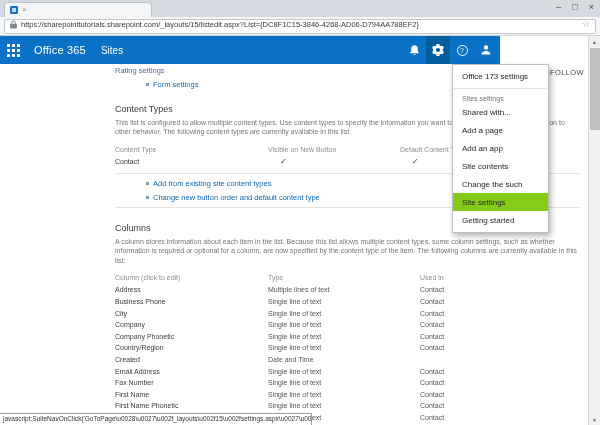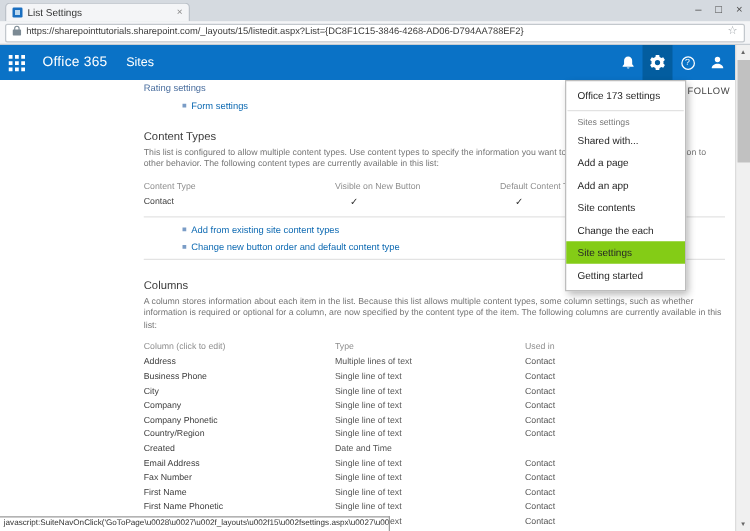--- a/index.html
+++ b/index.html
@@ -23,21 +23,21 @@
   .star{color:#9aa0a6;font-size:9px;line-height:9px;}
 
   
   .viewport{position:absolute;top:36px;left:0;width:600px;height:389px;background:#fff;}
   .scrollbar{position:absolute;top:0;right:0;width:12px;height:100%;background:#f0f0f0;border-left:1px solid #dcdcdc;z-index:90;}
   .sb-arrow{height:11px;display:flex;align-items:center;justify-content:center;font-size:5px;color:#666;}
   .sb-arrow.down{position:absolute;bottom:0;left:0;right:0;}
   .sb-thumb{position:absolute;top:12px;left:1px;width:10px;height:82px;background:#c1c1c1;}
 
   
-  .suitebar{position:absolute;top:0;left:0;width:588px;height:28px;background:#0a72c6;display:flex;align-items:center;color:#fff;}
+  .suitebar{position:absolute;top:0;left:0;width:500px;height:28px;background:#0a72c6;display:flex;align-items:center;color:#fff;}
   .waffle{width:26px;height:28px;display:flex;align-items:center;justify-content:center;cursor:pointer;}
   .waffle .grid{width:13px;height:13px;display:grid;grid-template-columns:repeat(3,3px);grid-template-rows:repeat(3,3px);gap:2px;}
   .waffle .grid i{background:#fff;display:block;}
   .brand{font-size:11px;margin-left:8px;letter-spacing:.2px;}
   .navsites{font-size:10px;margin-left:15px;}
   .sb-icons{position:absolute;right:2px;top:0;height:28px;display:flex;align-items:center;}
   .sb-btn{width:24px;height:28px;display:flex;align-items:center;justify-content:center;cursor:pointer;}
   .sb-btn.active{background:#035d9f;}
   .helpcircle{width:11px;height:11px;border:1px solid #fff;border-radius:50%;display:flex;align-items:center;justify-content:center;font-size:7px;color:#fff;}
 
@@ -79,21 +79,20 @@
   .statusbar{position:absolute;left:0;bottom:0;height:12px;max-width:312px;background:#fff;border:1px solid #9b9b9b;
              border-left:none;border-bottom:none;font-size:6.5px;color:#333;padding:1px 5px 0 3px;
              white-space:nowrap;overflow:hidden;z-index:80;}
 </style>
 </head>
 <body>
 
 <div class="tabstrip">
   <div class="tab">
     <span class="favicon"></span>
-    <span class="tab-title">List Settings</span>
     <span class="tab-close">×</span>
   </div>
   <div class="win-controls">
     <span>–</span>
     <span>□</span>
     <span>×</span>
   </div>
 </div>
 
 <div class="addressbar">
@@ -261,21 +260,21 @@
   </div>
 
   <div class="menu" id="settings-menu">
       <div class="menu-item">Office 173 settings</div>
       <div class="menu-divider"></div>
       <div class="menu-header">Sites settings</div>
       <div class="menu-item">Shared with...</div>
       <div class="menu-item">Add a page</div>
       <div class="menu-item">Add an app</div>
       <div class="menu-item">Site contents</div>
-      <div class="menu-item">Change the each</div>
+      <div class="menu-item">Change the such</div>
       <div class="menu-item highlighted">Site settings</div>
       <div class="menu-item">Getting started</div>
     </div>
 
   <div class="scrollbar">
     <div class="sb-arrow up">▲</div>
     <div class="sb-thumb"></div>
     <div class="sb-arrow down">▼</div>
   </div>
 

